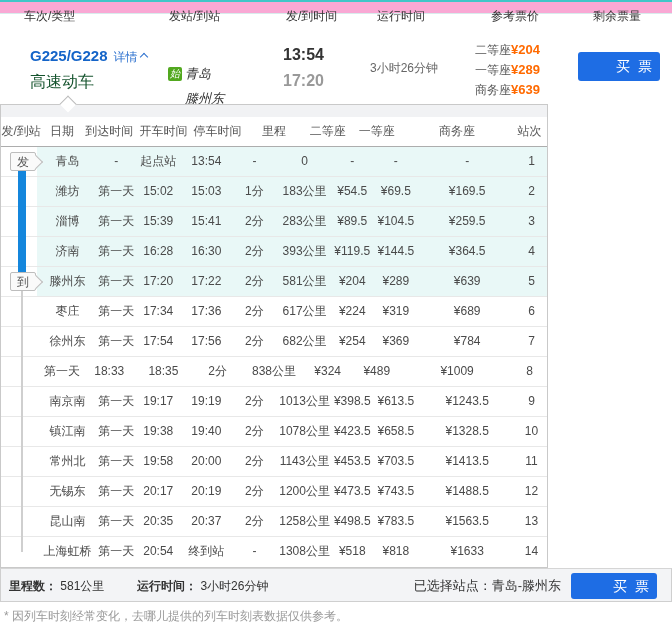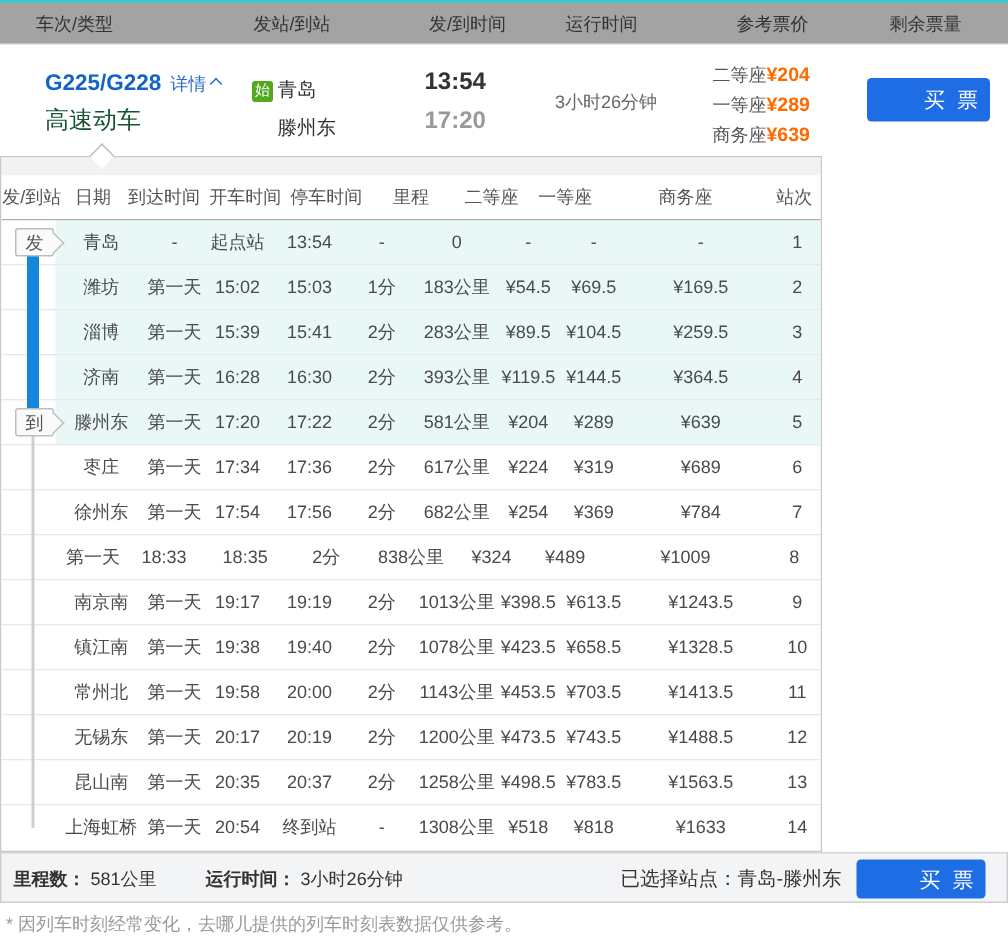--- a/index.html
+++ b/index.html
@@ -1,32 +1,32 @@
 <!DOCTYPE html>
 <html><head>
 <meta charset="utf-8">
 <style>
   * { margin:0; padding:0; box-sizing:border-box; }
   body { background:#fff; font-family:"Liberation Sans","DejaVu Sans",sans-serif; }
   .page { position:relative; width:672px; height:632px; background:#fff; overflow:hidden; }
 
   
-  .list-header { position:absolute; left:0; top:0; width:672px; height:30px;
-    background:#a3a3a3; border-top:2px solid #3fc6c8; border-bottom:1px solid #d8ecec; }
+  .list-header { position:absolute; left:0; top:0; width:672px; height:14px;
+    background:#f9a8d4; border-top:2px solid #3fc6c8; border-bottom:1px solid #d8ecec; }
   .list-header span { position:absolute; top:6px; font-size:12px; color:#333; }
 
   
   .train-row { position:absolute; left:0; top:31px; width:672px; height:73px; background:#fff; }
   .train-left { position:absolute; left:30px; top:12px; line-height:25px; white-space:nowrap; }
   .train-no { font-size:15px; font-weight:bold; color:#1464c8; }
   .detail-link { font-size:12px; color:#2a6fce; margin-left:6px; cursor:pointer;margin-top:28px; }
   .chev-up { display:inline-block; width:6px; height:6px; border-left:1px solid #2a6fce;
     border-top:1px solid #2a6fce; transform:rotate(45deg); margin-left:3px; vertical-align:1px; }
   .train-type { font-size:16px; color:#14532d; line-height:23px; }
-  .train-stations { position:absolute; left:168px; top:16px; line-height:25px; font-size:13px; color:#333; }
+  .train-stations { position:absolute; left:168px; top:30px; line-height:25px; font-size:13px; color:#333;font-style:italic; }
   .badge-start { display:inline-block; width:14px; height:14px; line-height:14px; text-align:center;
     background:#52a81f; color:#fff; font-size:10px; border-radius:2px; margin-right:3px; vertical-align:1px; }
   .to-station { padding-left:17px; }
   .train-times { position:absolute; left:283px; top:11px; line-height:26px; font-size:16px; font-weight:bold; }
   .dep-time { color:#333; } .arr-time { color:#999; }
   .train-duration { position:absolute; left:370px; top:29px; font-size:12px; color:#666; }
   .train-prices { position:absolute; left:475px; top:9px; line-height:19px; font-size:12px; white-space:nowrap; }
   .train-prices .plabel { color:#555; }
   .train-prices .pval { color:#ff6a00; font-weight:bold; font-size:13px; }
   .buy-btn { position:absolute; display:block; background:#1e6de4; color:#fff; text-align:right;

